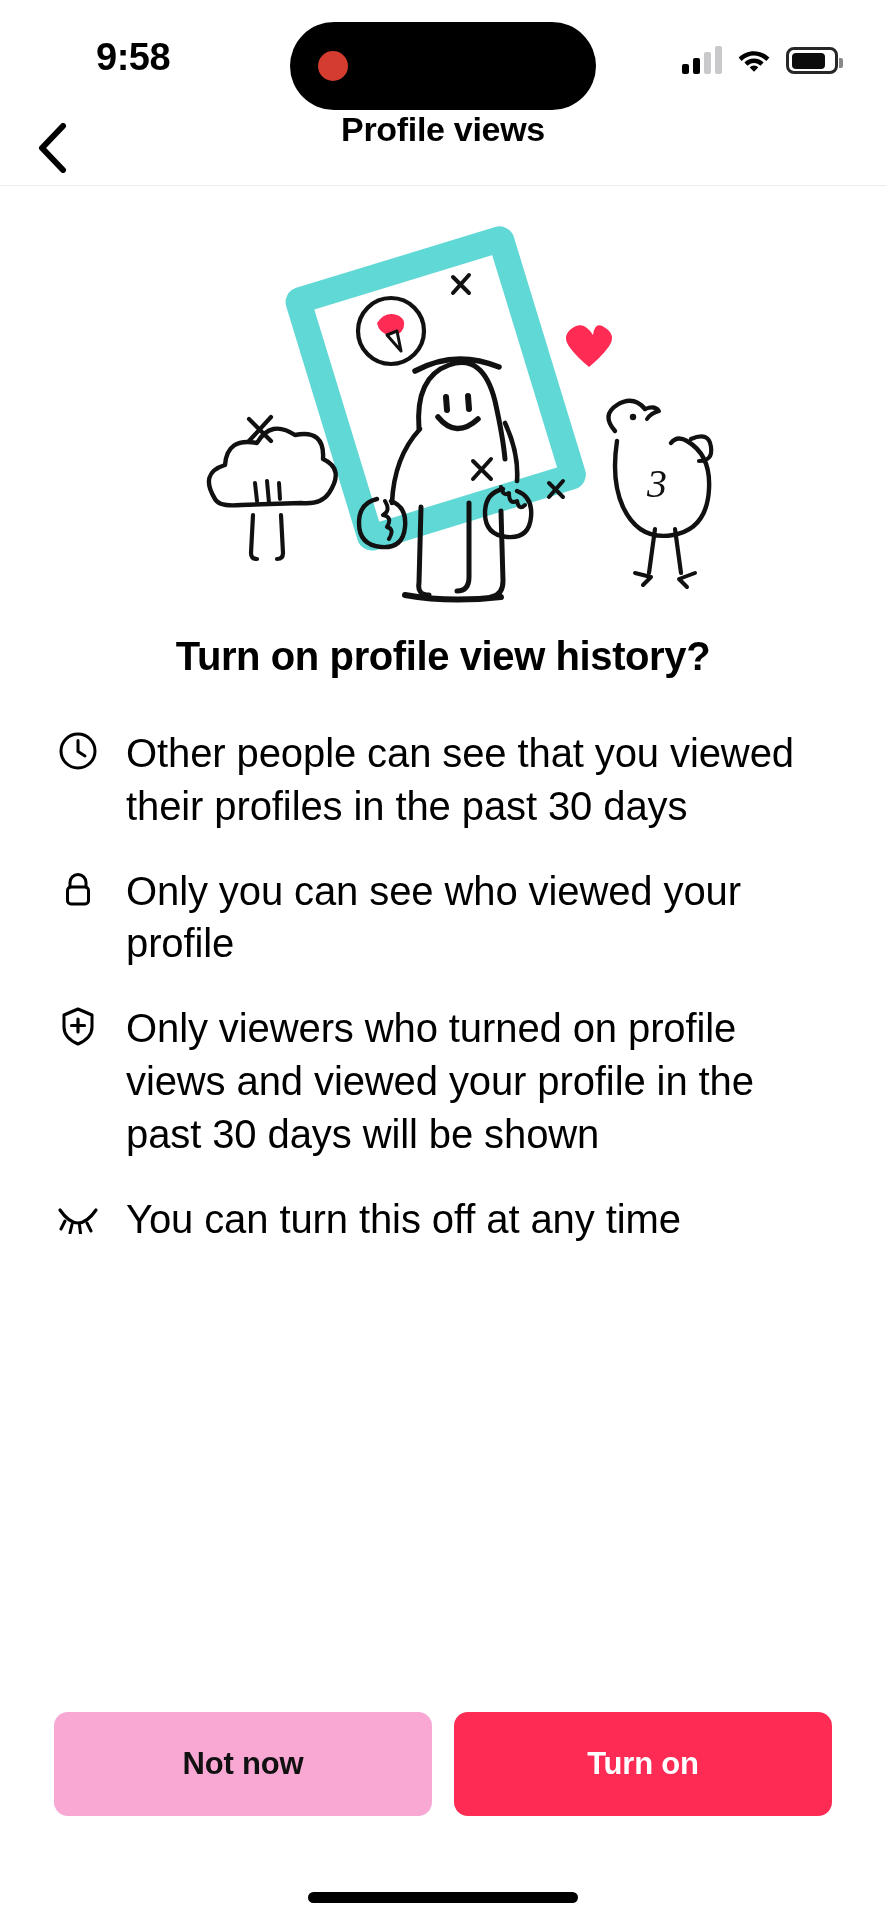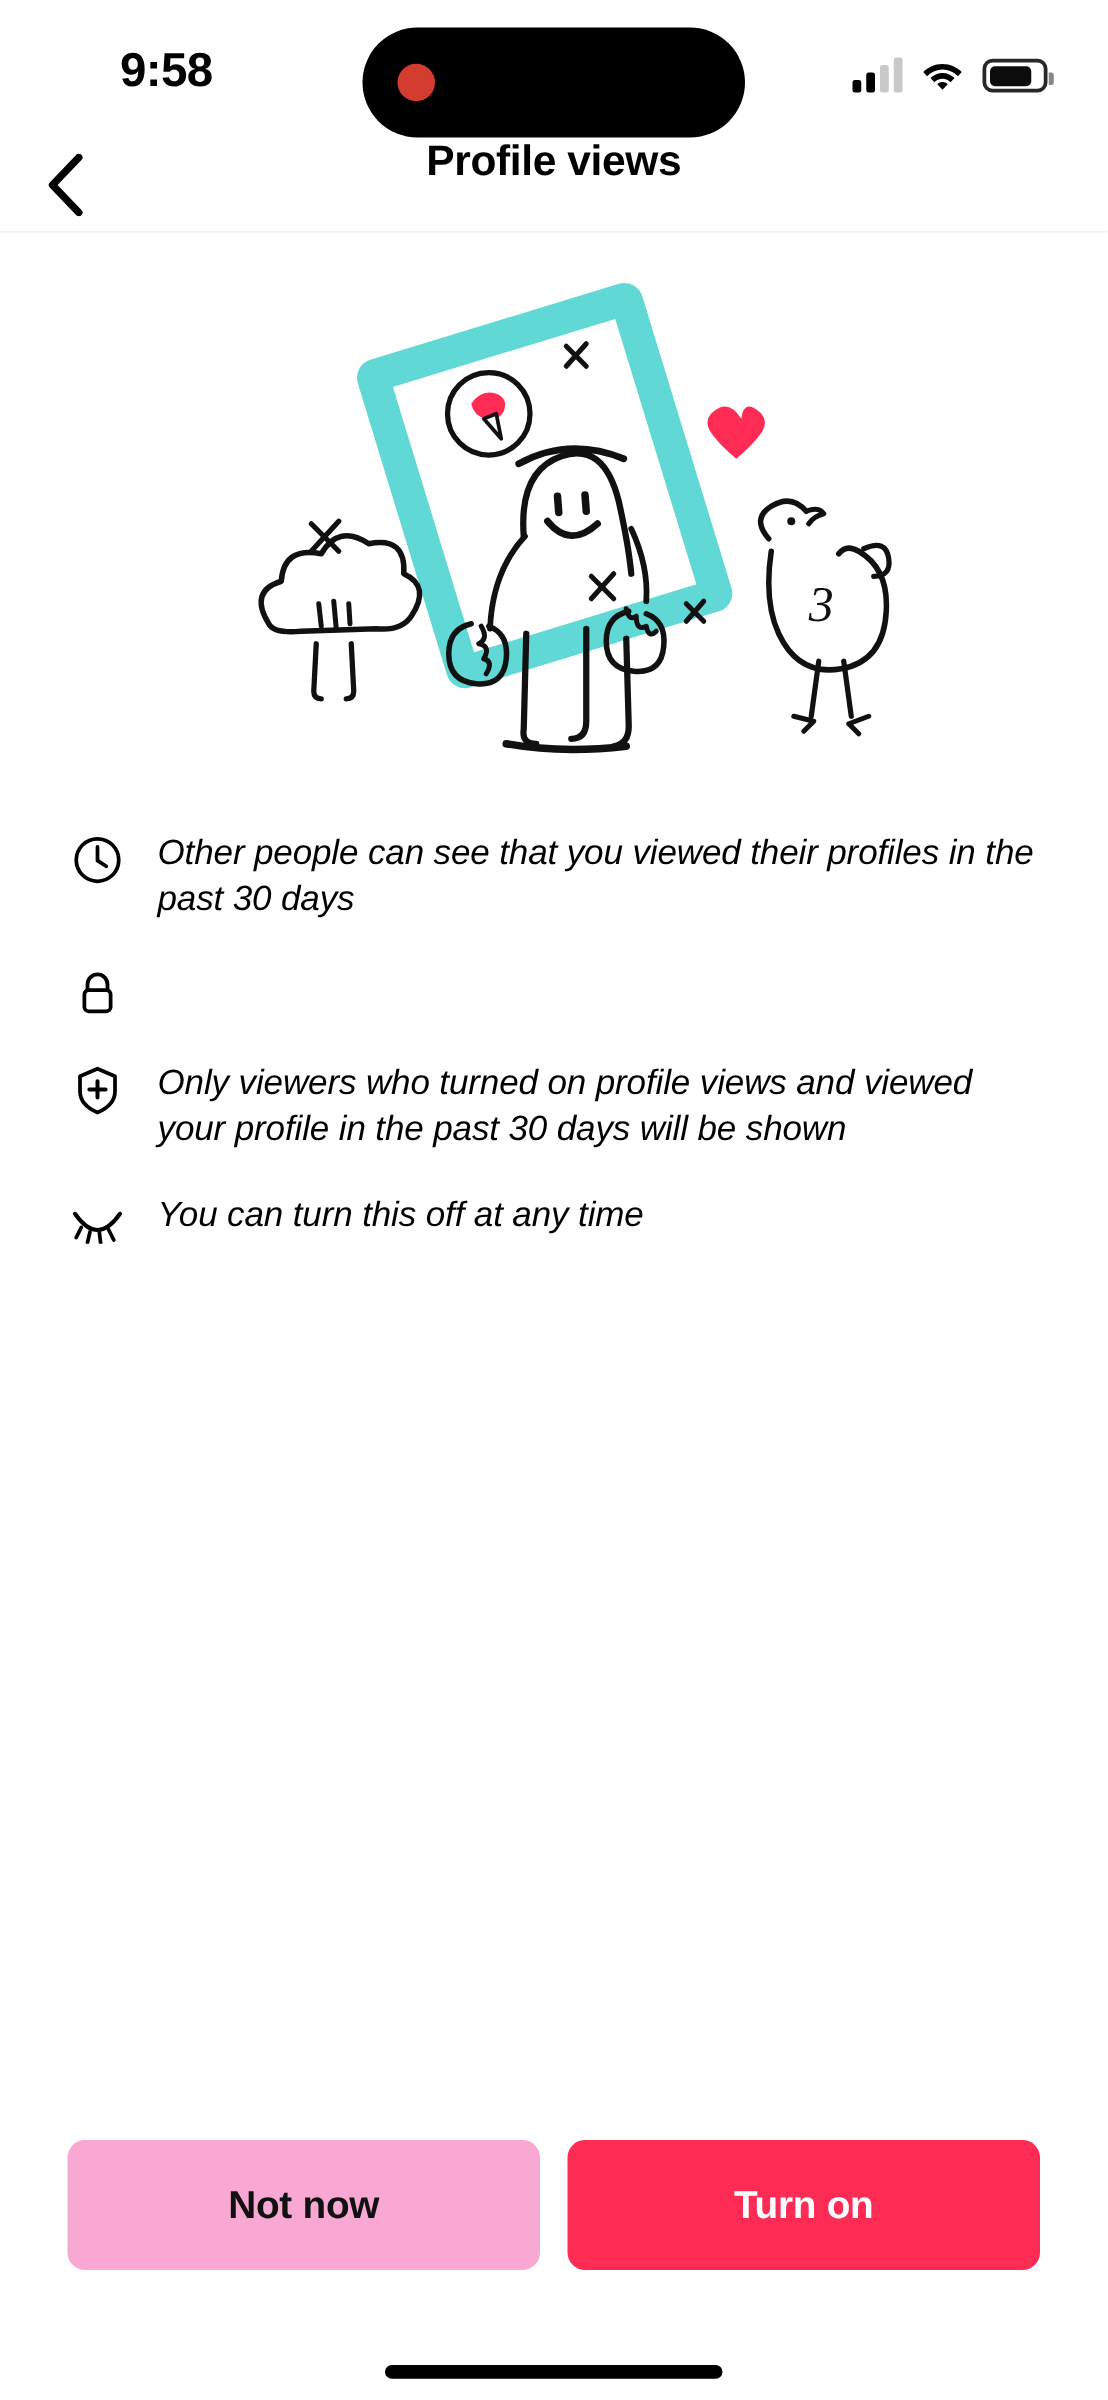--- a/index.html
+++ b/index.html
@@ -185,26 +185,25 @@
   .bullet-icon {
     flex: 0 0 48px;
     width: 48px;
     height: 46px;
     display: flex;
     align-items: center;
     justify-content: center;
     padding-top: 2px;
   }
   .bullet-text {
-    font-size: 28px;
+    font-size: 40px;
     line-height: 1.32;
     color: #000;
     letter-spacing: -0.1px;
     padding-right: 10px;
-    font-style: italic;
   }
 
   .spacer { flex: 1 1 auto; }
 
   
   .footer {
     flex: 0 0 auto;
     display: flex;
     gap: 22px;
     padding: 0 54px 0 54px;
@@ -339,40 +338,42 @@
           <path d="M310 250 l18 18 M328 248 l-18 20" stroke-width="4"></path>
           <path d="M386 272 l14 14 M400 270 l-14 16" stroke-width="4"></path>
         </g>
 
         <path d="M430 124 q-10 -16 -22 -6 q-10 8 0 20 q6 8 18 18 q12 -10 18 -18 q10 -12 0 -20 q-12 -10 -14 6 z" fill="#FE2C55" stroke="none"></path>
 
         <text x="494" y="286" font-family="Liberation Serif, serif" font-size="40" font-style="italic" fill="#111" text-anchor="middle">3</text>
       </svg>
     </div>
 
+    <div class="headline">Turn on profile view history?</div>
 
     <div class="bullets">
 
       <div class="bullet">
         <span class="bullet-icon">
           <svg width="42" height="42" viewBox="0 0 42 42">
             <circle cx="21" cy="21" r="17" fill="none" stroke="#000" stroke-width="3"></circle>
             <path d="M21 10.5 L21 21.5 L28 26" fill="none" stroke="#000" stroke-width="3" stroke-linecap="round" stroke-linejoin="round"></path>
           </svg>
         </span>
         <span class="bullet-text">Other people can see that you viewed their profiles in the past 30 days</span>
       </div>
 
       <div class="bullet">
         <span class="bullet-icon">
           <svg width="42" height="42" viewBox="0 0 42 42">
             <path d="M13 19 V14.5 a8 8 0 0 1 16 0 V19" fill="none" stroke="#000" stroke-width="3" stroke-linecap="round"></path>
             <rect x="10.5" y="19" width="21" height="17" rx="3.5" fill="none" stroke="#000" stroke-width="3"></rect>
           </svg>
         </span>
+        <span class="bullet-text">Only you can see who viewed your profile</span>
       </div>
 
       <div class="bullet">
         <span class="bullet-icon">
           <svg width="42" height="42" viewBox="0 0 42 42">
             <path d="M21 4 L35 10 V22 c0 9 -7 14 -14 17 c-7 -3 -14 -8 -14 -17 V10 z" fill="none" stroke="#000" stroke-width="3" stroke-linejoin="round"></path>
             <path d="M21 14 V27 M14.5 20.5 H27.5" stroke="#000" stroke-width="3.2" stroke-linecap="round"></path>
           </svg>
         </span>
         <span class="bullet-text">Only viewers who turned on profile views and viewed your profile in the past 30 days will be shown</span>

